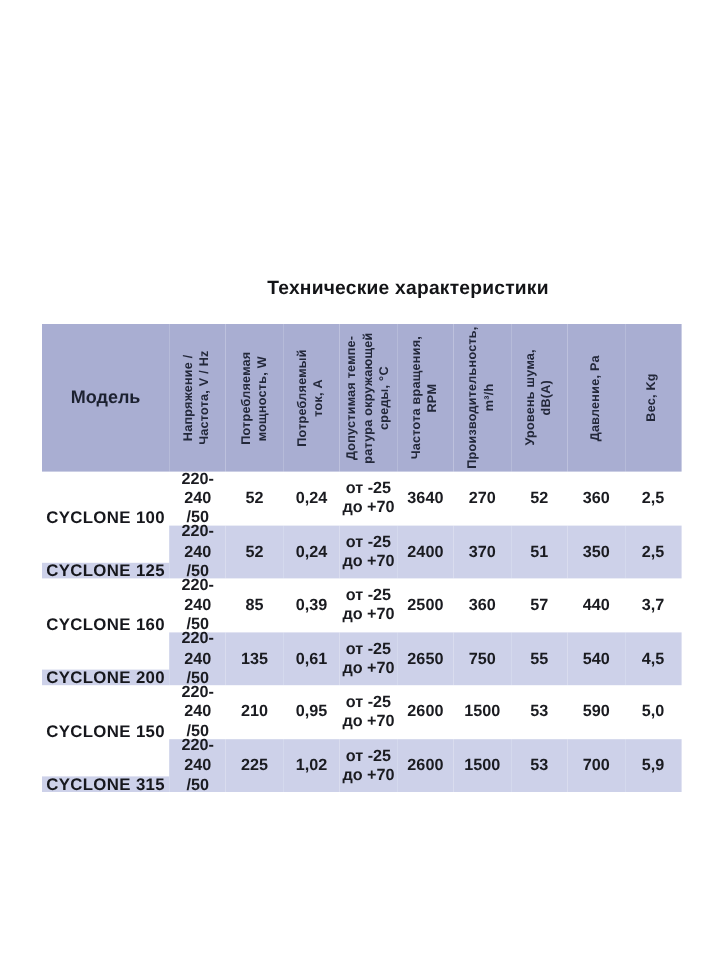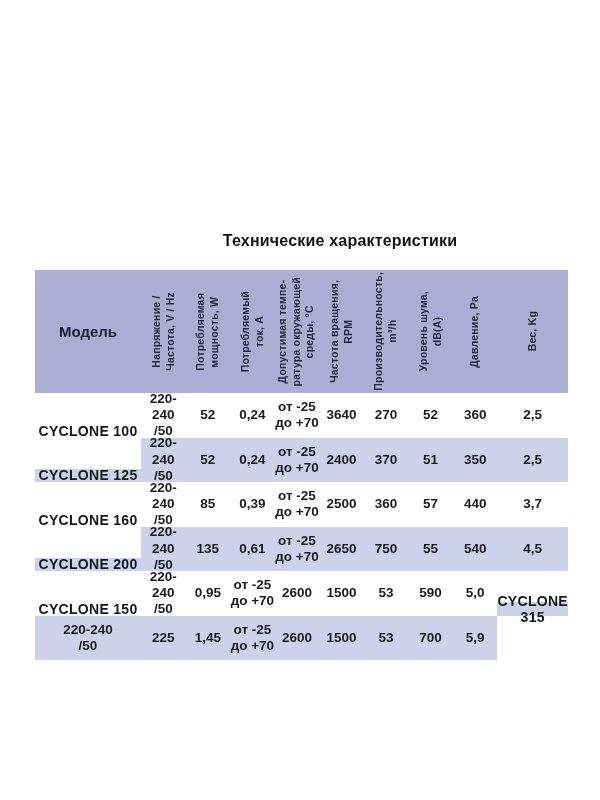--- a/index.html
+++ b/index.html
@@ -147,34 +147,35 @@
 до +70</div>
     <div class="cell num band">2650</div>
     <div class="cell num band">750</div>
     <div class="cell num band">55</div>
     <div class="cell num band">540</div>
     <div class="cell num band">4,5</div>
 
     <div class="cell model">CYCLONE 150</div>
     <div class="cell num">220-240
 /50</div>
+    <div class="cell num">210</div>
     <div class="cell num">0,95</div>
     <div class="cell num">от -25
 до +70</div>
     <div class="cell num">2600</div>
     <div class="cell num">1500</div>
     <div class="cell num">53</div>
     <div class="cell num">590</div>
     <div class="cell num">5,0</div>
 
     <div class="cell model band">CYCLONE 315</div>
     <div class="cell num band">220-240
 /50</div>
     <div class="cell num band">225</div>
-    <div class="cell num band">1,45</div>
+    <div class="cell num band">1,02</div>
     <div class="cell num band">от -25
 до +70</div>
     <div class="cell num band">2600</div>
     <div class="cell num band">1500</div>
     <div class="cell num band">53</div>
     <div class="cell num band">700</div>
     <div class="cell num band">5,9</div>
 
   </div>
 </div>

